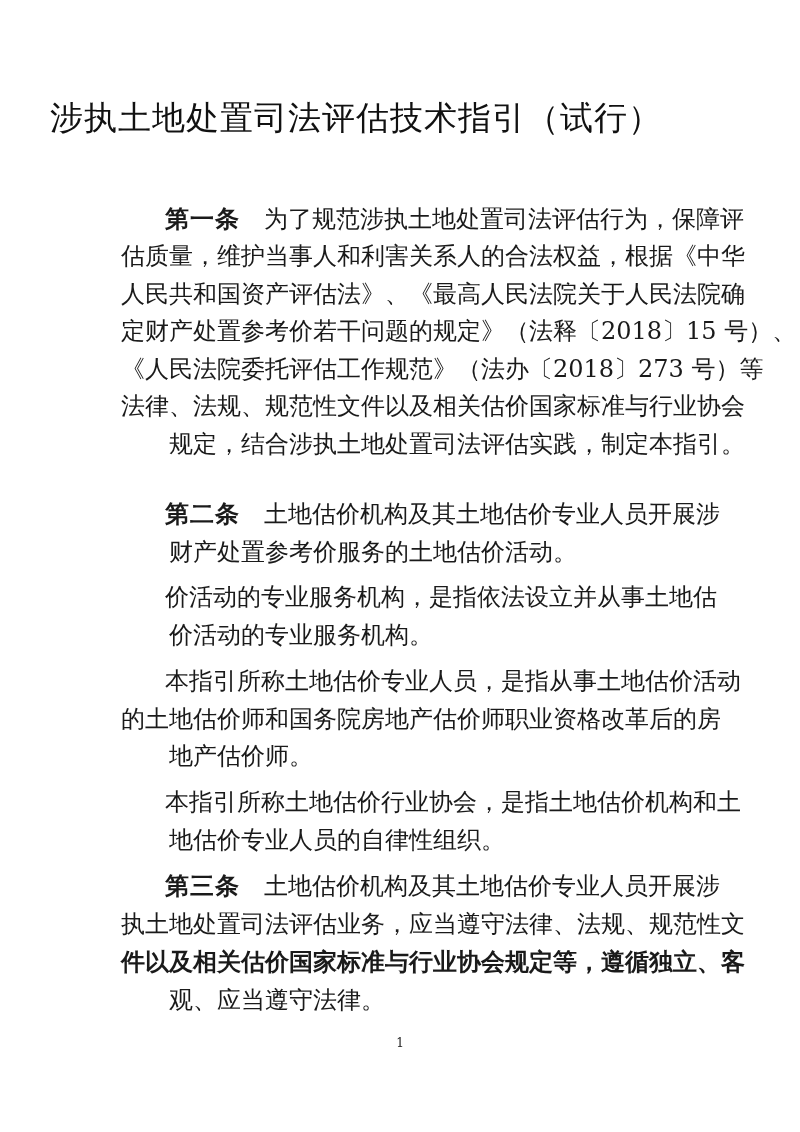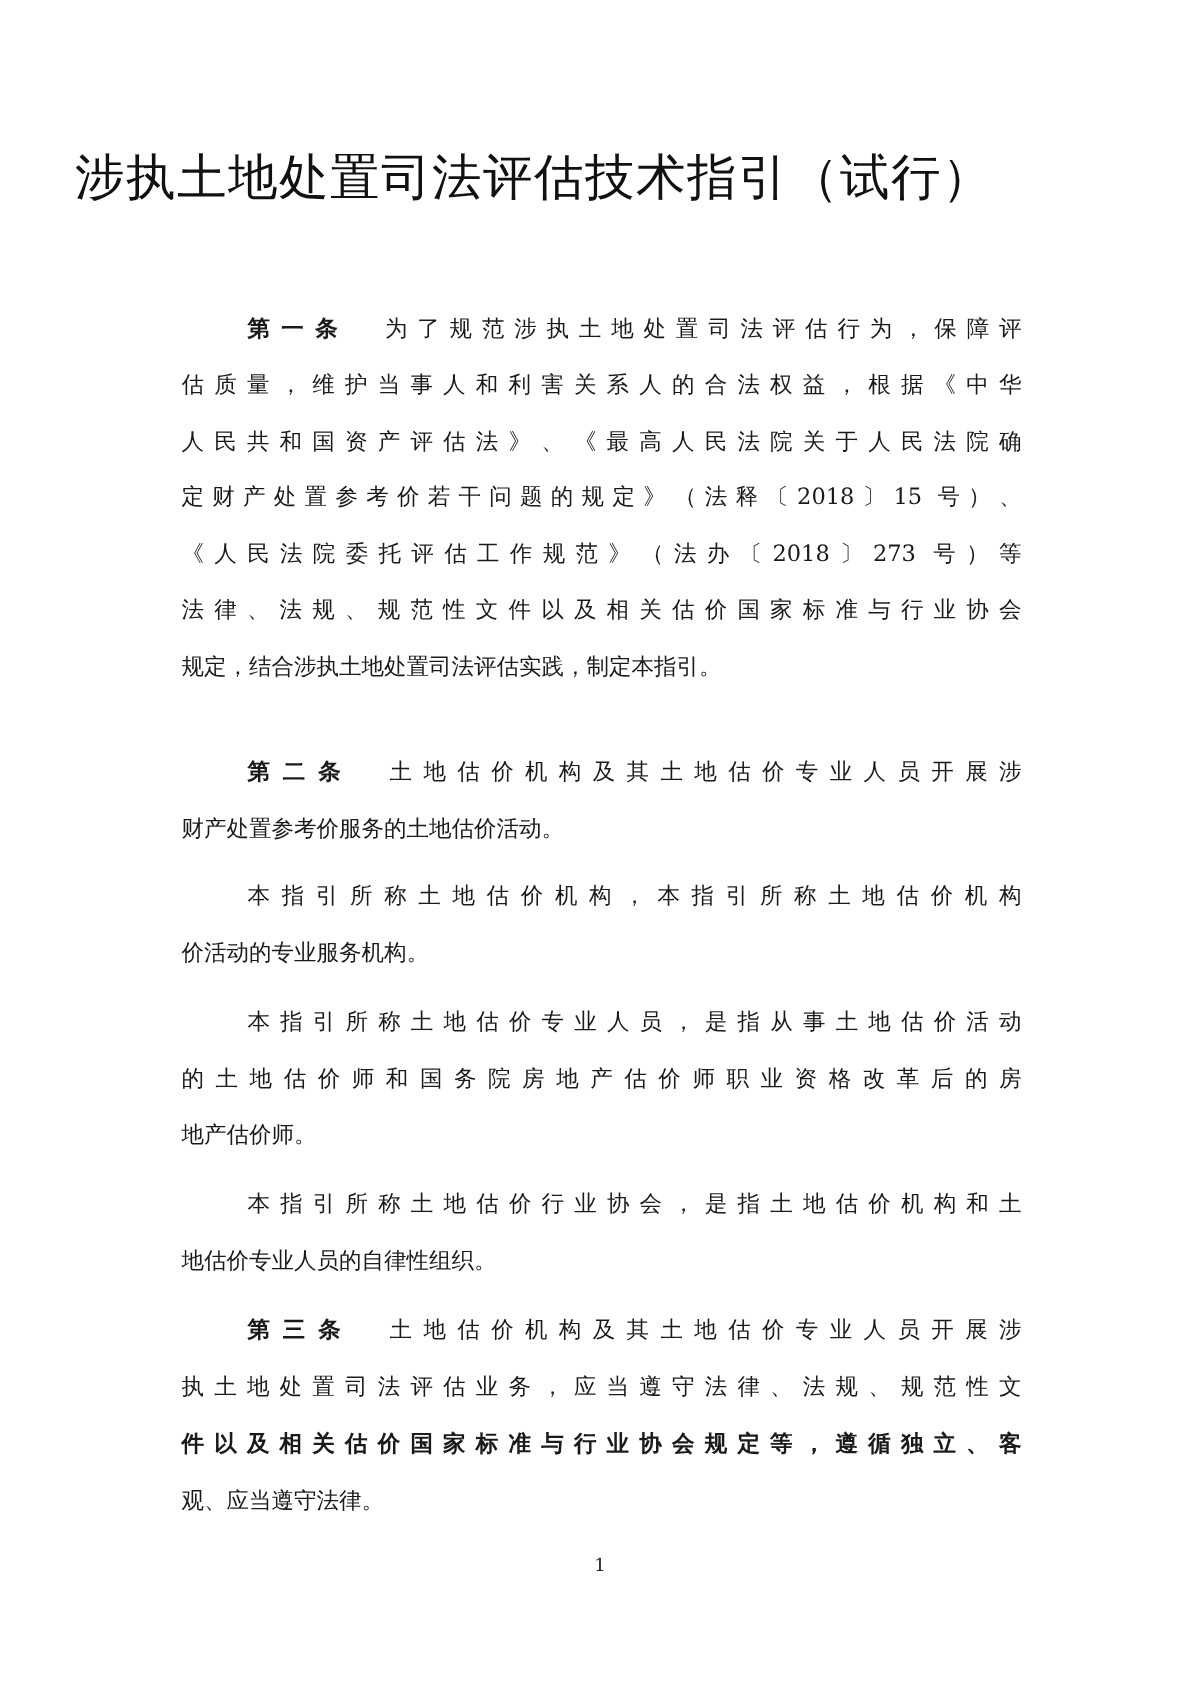--- a/index.html
+++ b/index.html
@@ -32,29 +32,29 @@
       line-height: 44px;
       letter-spacing: 1px;
       color: #111111;
       white-space: nowrap;
     }
     .line {
       position: absolute;
       left: 121px;
       width: 560px;
       height: 30px;
-      font-size: 15px;
+      font-size: 24px;
       line-height: 30px;
       white-space: nowrap;
       color: #1a1a1a;
       text-align: justify;
       text-align-last: justify;
     }
     .line.indent { left: 165px; width: 516px; }
-    .line.last { text-align-last: left; }
+    .line.last { text-align-last: left; margin-left: 48px; }
     .article-no {
       font-weight: bold;
       font-family: "DejaVu Sans", "Liberation Sans", sans-serif;
       margin-right: 24px;
       letter-spacing: 1px;
     }
     .page-number {
       position: absolute;
       left: 0; width: 800px;
       top: 1035px;
@@ -75,21 +75,21 @@
   <div class="line" style="top:241px;">估质量，维护当事人和利害关系人的合法权益，根据《中华</div>
   <div class="line" style="top:279px;">人民共和国资产评估法》、《最高人民法院关于人民法院确</div>
   <div class="line" style="top:316px;">定财产处置参考价若干问题的规定》（法释〔2018〕15 号）、</div>
   <div class="line" style="top:354px;">《人民法院委托评估工作规范》（法办〔2018〕273 号）等</div>
   <div class="line" style="top:391px;">法律、法规、规范性文件以及相关估价国家标准与行业协会</div>
   <div class="line last" style="top:429px;">规定，结合涉执土地处置司法评估实践，制定本指引。</div>
 
   <div class="line indent" style="top:499px;"><span class="article-no">第二条</span><span>土地估价机构及其土地估价专业人员开展涉</span></div>
   <div class="line last" style="top:537px;">财产处置参考价服务的土地估价活动。</div>
 
-  <div class="line indent" style="top:582px;">本指引所称土地估价机构，本指引所称土地估价机构</div>
+  <div class="line indent" style="top:582px;">价活动的专业服务机构，是指依法设立并从事土地估</div>
   <div class="line last" style="top:620px;">价活动的专业服务机构。</div>
 
   <div class="line indent" style="top:666px;">本指引所称土地估价专业人员，是指从事土地估价活动</div>
   <div class="line last" style="top:741px;">地产估价师。</div>
   <div class="line" style="top:704px;">的土地估价师和国务院房地产估价师职业资格改革后的房</div>
 
   <div class="line indent" style="top:787px;">本指引所称土地估价行业协会，是指土地估价机构和土</div>
   <div class="line last" style="top:825px;">地估价专业人员的自律性组织。</div>
 
   <div class="line indent" style="top:871px;"><span class="article-no">第三条</span><span>土地估价机构及其土地估价专业人员开展涉</span></div>

